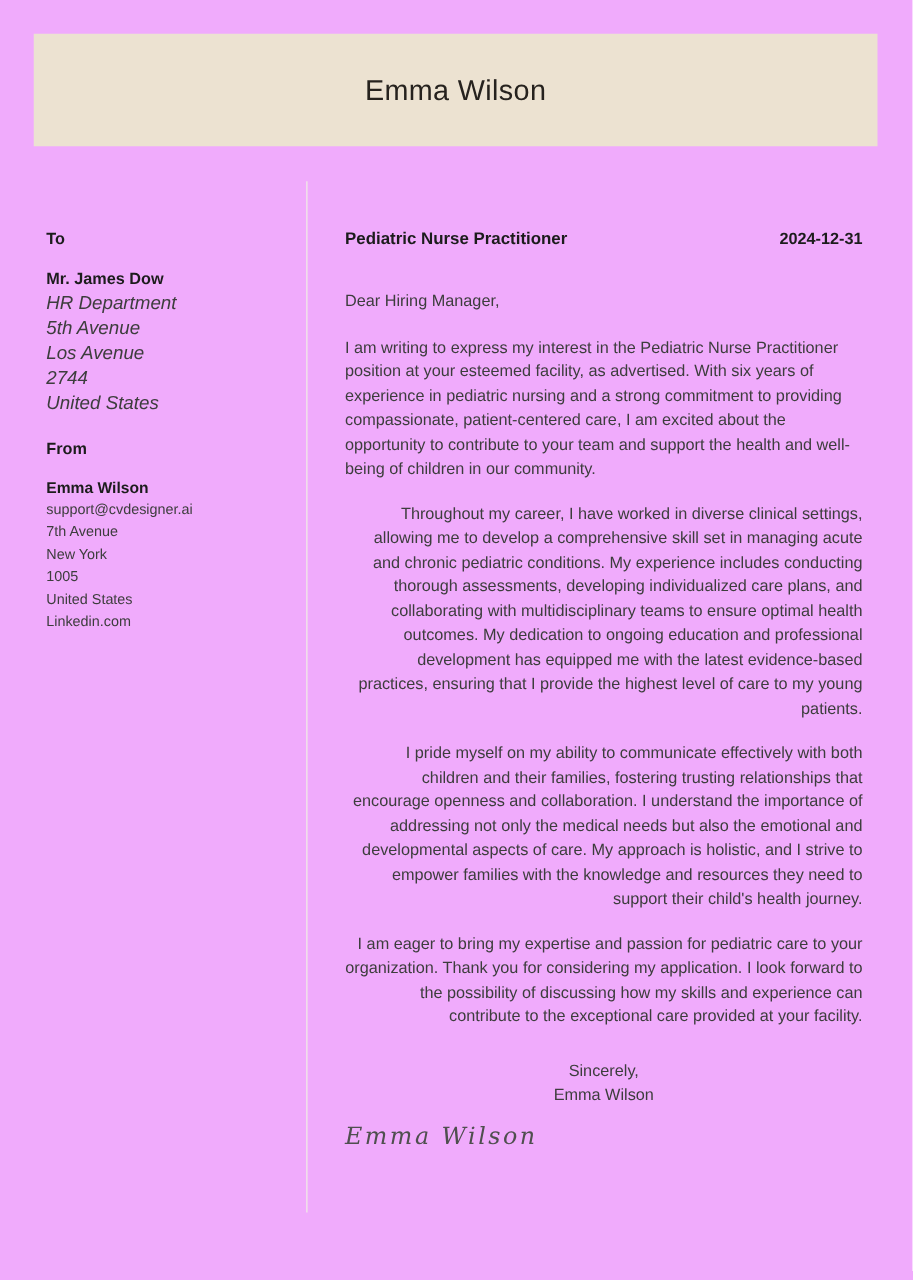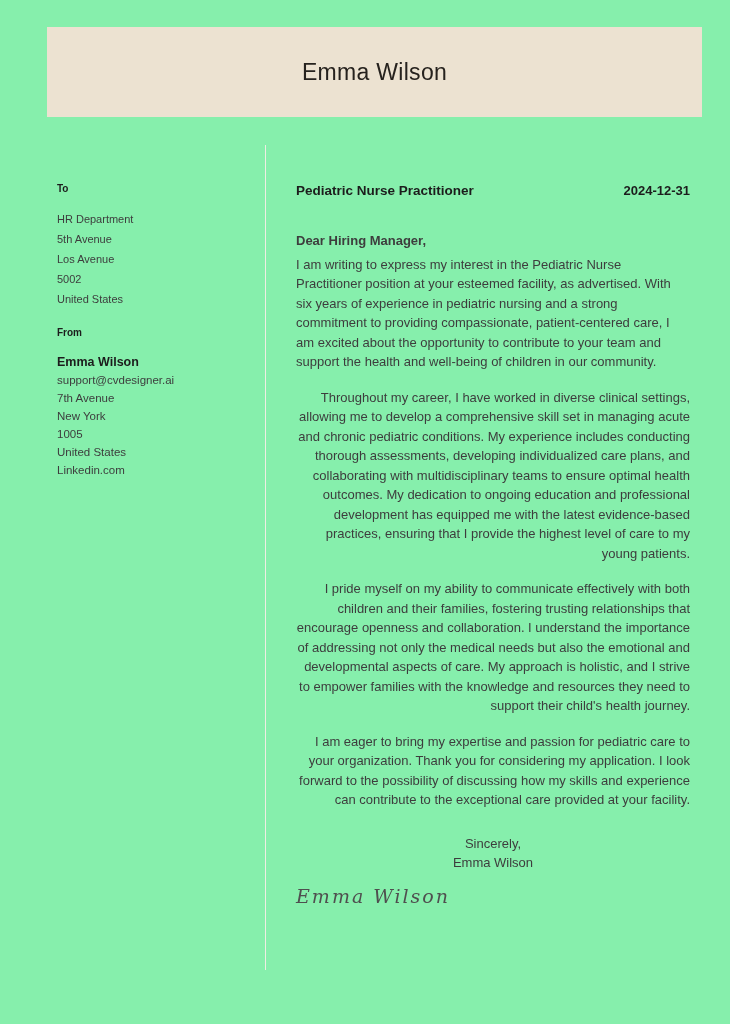--- a/index.html
+++ b/index.html
@@ -5,23 +5,22 @@
   * { margin: 0; padding: 0; box-sizing: border-box; }
   html, body {
     width: 730px;
     background: #ffffff;
     font-family: "Liberation Sans", sans-serif;
   }
   .page {
     position: relative;
     width: 730px;
     height: 1024px;
-    background: #86efac;
+    background: #f0abfc;
     overflow: hidden;
-    padding-left: 20px;
   }
   
   .header-band {
     margin: 27px 28px 0 27px;
     height: 90px;
     background: #ece2d1;
     display: flex;
     align-items: center;
     justify-content: center;
   }
@@ -48,35 +47,36 @@
     background: #efede3;
     flex-shrink: 0;
   }
   .main {
     flex: 1;
     padding-left: 30px;
     padding-top: 38px;
   }
   
   .section-label {
-    font-size: 10px;
+    font-size: 13px;
     font-weight: 700;
     color: #1c1c1c;
     margin-bottom: 15px;
   }
   .to-block .contact-name {
     font-size: 13px;
     font-weight: 700;
     color: #1c1c1c;
     line-height: 20px;
   }
   .to-block .contact-line {
-    font-size: 11px;
+    font-size: 15px;
     color: #3d3d3d;
     line-height: 20px;
+    font-style: italic;
   }
   .from-block { margin-top: 18px; }
   .from-block .contact-name {
     font-size: 12.5px;
     font-weight: 700;
     color: #1c1c1c;
     line-height: 18px;
   }
   .from-block .contact-line {
     font-size: 11.5px;
@@ -97,24 +97,23 @@
   .letter-date {
     font-size: 13px;
     font-weight: 700;
     color: #1c1c1c;
   }
   .salutation {
     margin-top: 33px;
     font-size: 13px;
     color: #3d3d3d;
     line-height: 19.5px;
-    font-weight: bold;
   }
   .paragraph {
-    margin-top: 4px;
+    margin-top: 17px;
     font-size: 13px;
     color: #3d3d3d;
     line-height: 19.5px;
   }
   .paragraph + .paragraph { margin-top: 16px; text-align: right; }
   .closing-block {
     margin-top: 24px;
     font-size: 13px;
     color: #3d3d3d;
     line-height: 19.5px;
@@ -137,24 +136,25 @@
   <div class="header-band">
     <div class="header-name">Emma Wilson</div>
   </div>
 
   <div class="content">
 
     <div class="sidebar">
 
       <div class="to-block">
         <div class="section-label">To</div>
+        <div class="contact-name">Mr. James Dow</div>
         <div class="contact-line">HR Department</div>
         <div class="contact-line">5th Avenue</div>
         <div class="contact-line">Los Avenue</div>
-        <div class="contact-line">5002</div>
+        <div class="contact-line">2744</div>
         <div class="contact-line">United States</div>
       </div>
 
       <div class="from-block">
         <div class="section-label">From</div>
         <div class="contact-name">Emma Wilson</div>
         <div class="contact-line">support@cvdesigner.ai</div>
         <div class="contact-line">7th Avenue</div>
         <div class="contact-line">New York</div>
         <div class="contact-line">1005</div>

